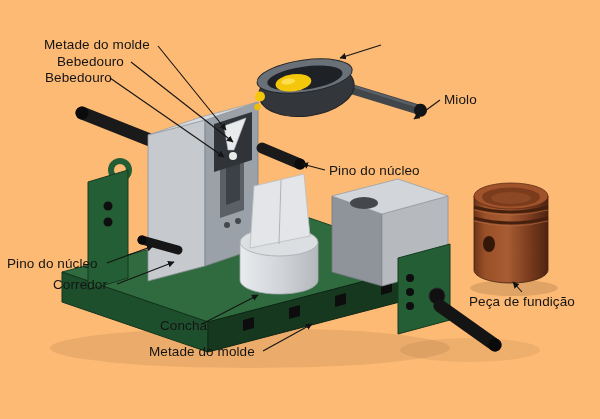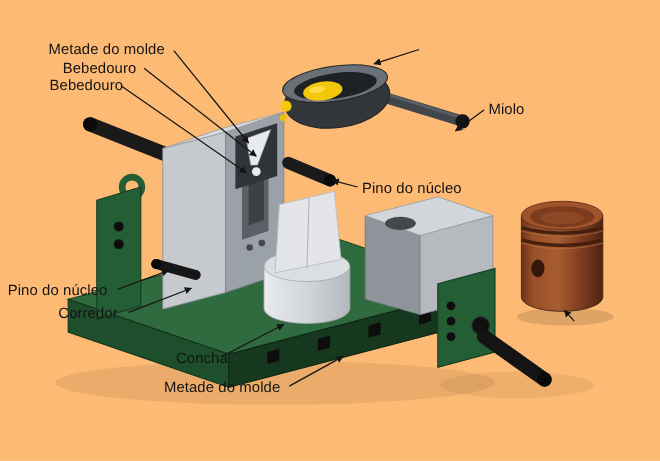--- a/index.html
+++ b/index.html
@@ -167,13 +167,14 @@
 
   <div class="label" style="left:44px;top:38px">Metade do molde</div>
   <div class="label" style="left:57px;top:55px">Bebedouro</div>
   <div class="label" style="left:45px;top:71px">Bebedouro</div>
   <div class="label" style="left:444px;top:93px">Miolo</div>
   <div class="label" style="left:329px;top:164px">Pino do núcleo</div>
   <div class="label" style="left:7px;top:257px">Pino do núcleo</div>
   <div class="label" style="left:53px;top:278px">Corredor</div>
   <div class="label" style="left:160px;top:319px">Concha</div>
   <div class="label" style="left:149px;top:345px">Metade do molde</div>
+  <div class="label" style="left:469px;top:295px">Peça de fundição</div>
 </div>
 
 </body></html>

